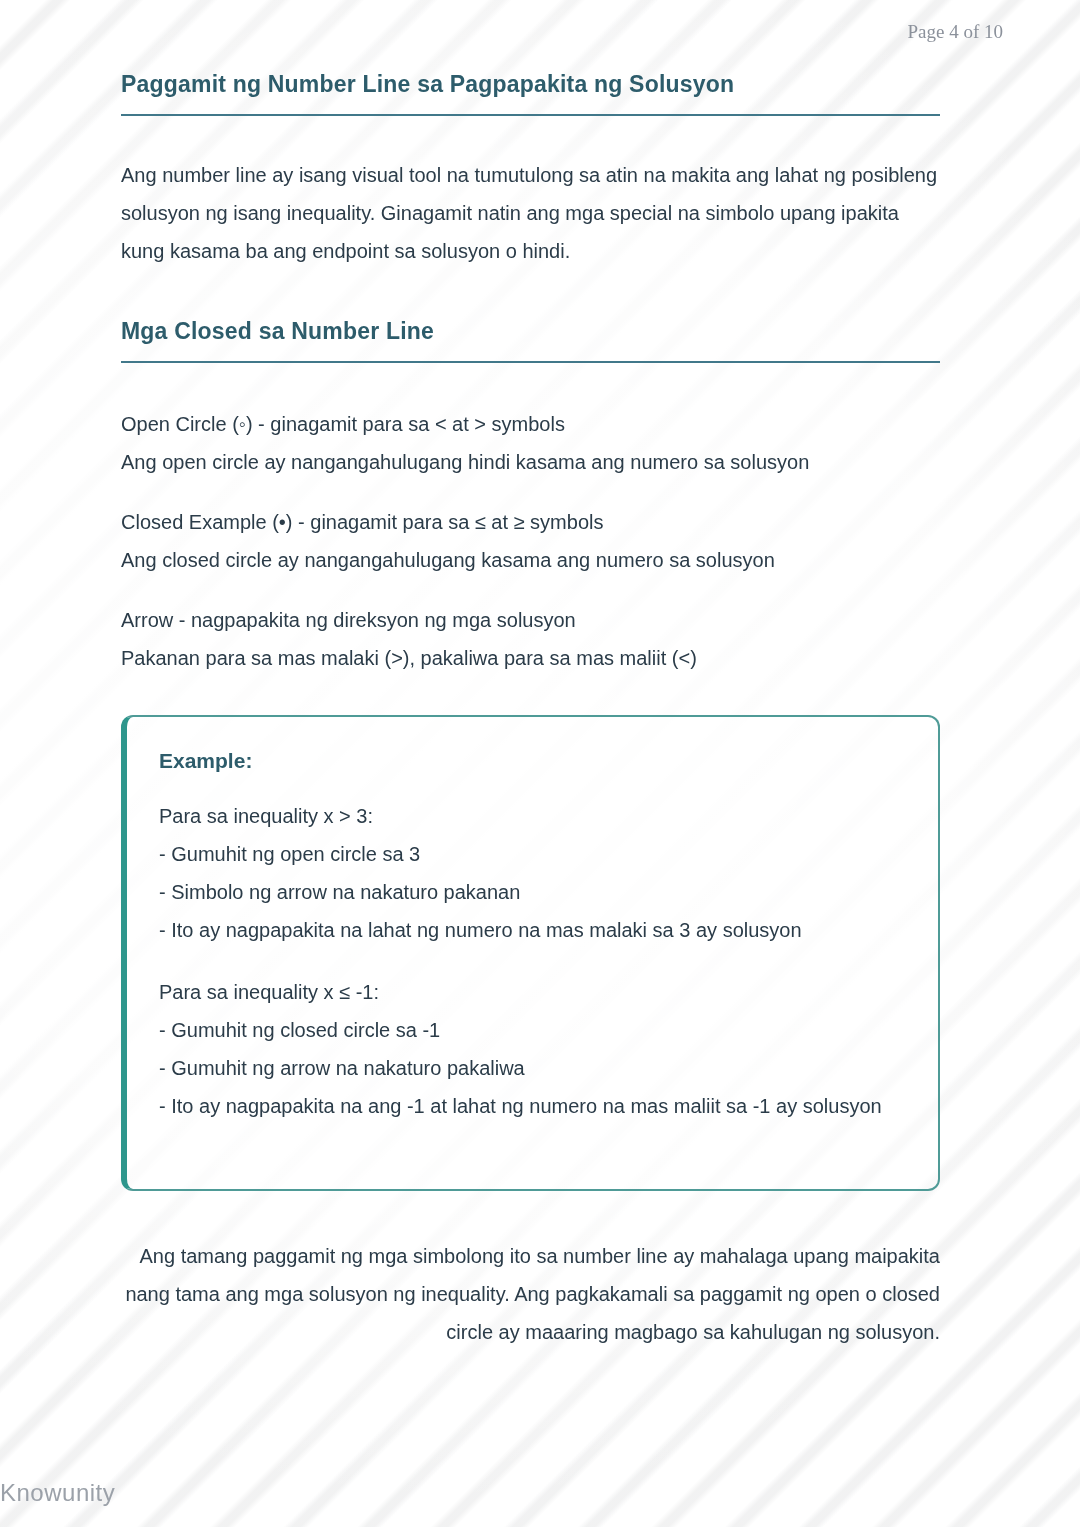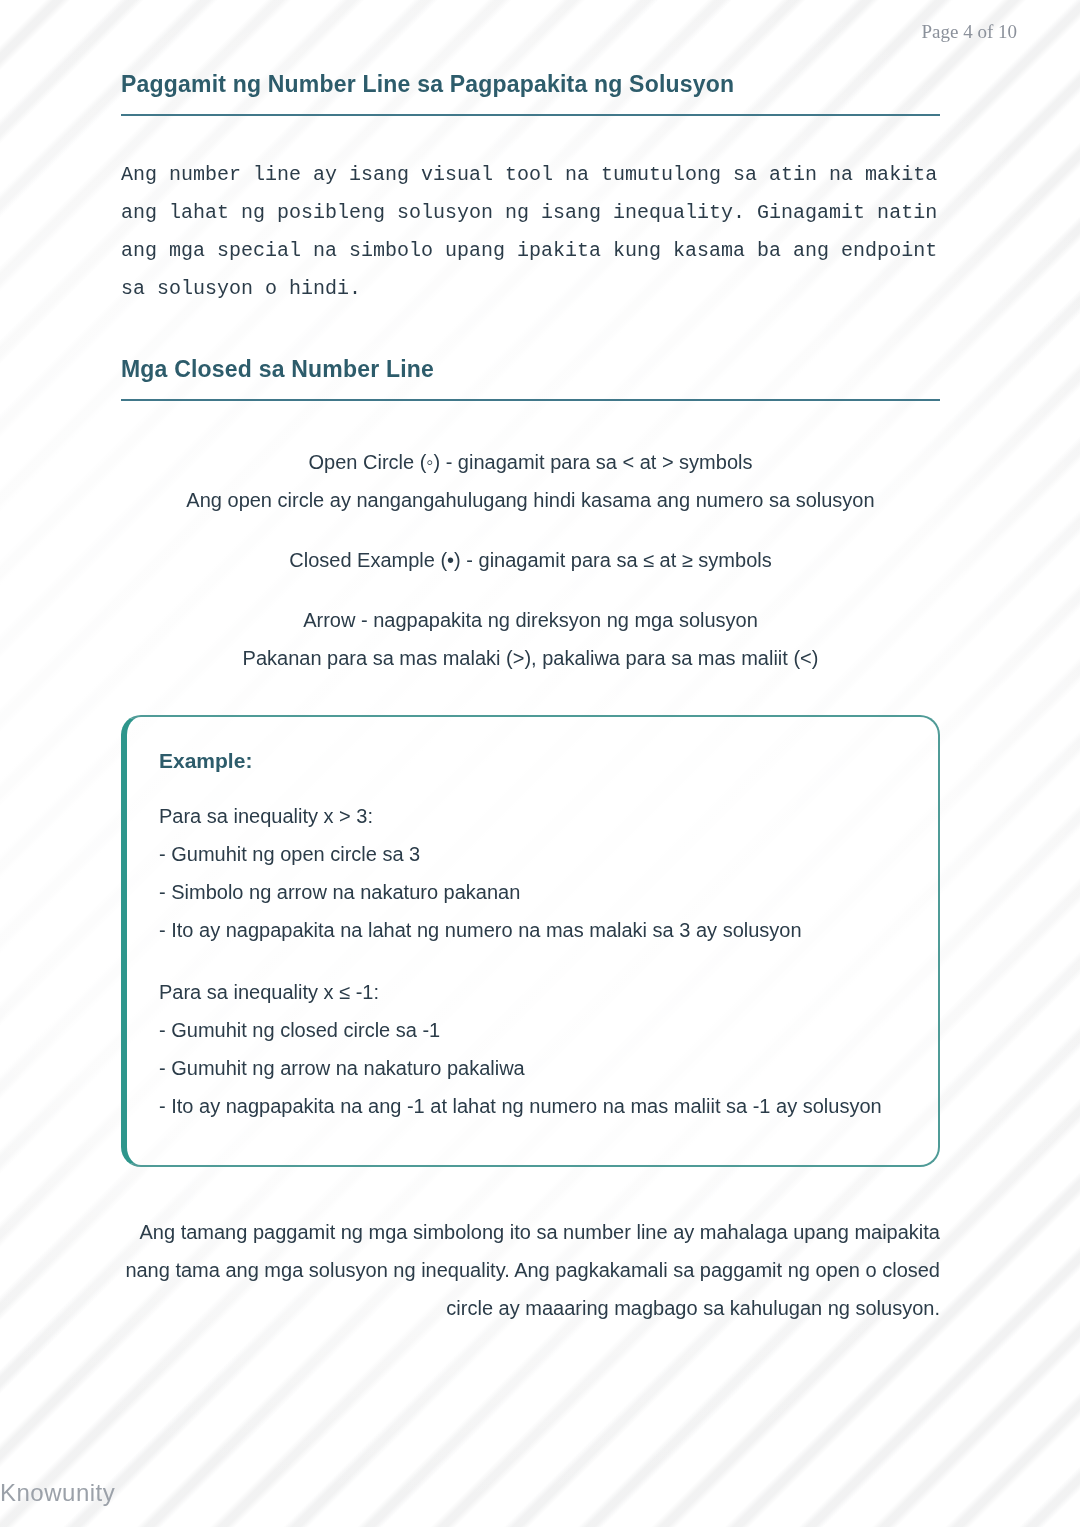--- a/index.html
+++ b/index.html
@@ -36,21 +36,21 @@
     position: absolute;
     inset: 0;
     background: radial-gradient(85% 62% at 42% 46%,
       rgba(255,255,255,0.95) 0%,
       rgba(255,255,255,0.75) 55%,
       rgba(255,255,255,0) 85%);
   }
   .page-number {
     position: absolute;
     top: 21px;
-    right: 63px;
+    right: 77px;
     font-family: "Liberation Serif", serif;
     font-size: 19px;
     color: #8b919b;
     margin-left: 31px;
   }
   .content {
     position: absolute;
     left: 121px;
     top: 0;
     width: 819px;
@@ -67,30 +67,30 @@
   .rule {
     border: none;
     border-top: 2px solid #41788a;
     margin: 16px 0 0 0;
   }
   .body-text {
     font-size: 20px;
     line-height: 38px;
     color: #2b3c49;
   }
-  .intro { margin-top: 40px; font-family: Liberation Mono, monospace; }
+  .intro { margin-top: 40px; }
   .symbols { margin-top: 42px; }
-  .sym-group { margin-bottom: 22px; text-align: center; }
+  .sym-group { margin-bottom: 22px; }
   .sym-group:last-child { margin-bottom: 0; }
   .example-box {
     margin-top: 38px;
     border: 2px solid #4f9b97;
     border-left: 6px solid #2e968c;
-    border-radius: 20px;
-    padding: 32px 42px 40px 32px;
+    border-radius: 12px;
+    padding: 32px 42px 64px 32px;
     background: rgba(255,255,255,0.35);
   }
   .example-label {
     font-size: 21px;
     font-weight: 700;
     color: #2d5c6b;
   }
   .case { margin-top: 24px; }
   .closing { margin-top: 46px; text-align: right; }
   .footer-brand {
@@ -120,20 +120,21 @@
   <h2>Mga Closed sa Number Line</h2>
   <hr class="rule">
 
   <div class="symbols body-text">
     <div class="sym-group">
       <div>Open Circle (◦) - ginagamit para sa &lt; at &gt; symbols</div>
       <div>Ang open circle ay nangangahulugang hindi kasama ang numero sa solusyon</div>
     </div>
     <div class="sym-group">
       <div>Closed Example (•) - ginagamit para sa ≤ at ≥ symbols</div>
+      <div>Ang closed circle ay nangangahulugang kasama ang numero sa solusyon</div>
     </div>
     <div class="sym-group">
       <div>Arrow - nagpapakita ng direksyon ng mga solusyon</div>
       <div>Pakanan para sa mas malaki (&gt;), pakaliwa para sa mas maliit (&lt;)</div>
     </div>
   </div>
 
   <div class="example-box">
     <div class="example-label">Example:</div>
 

